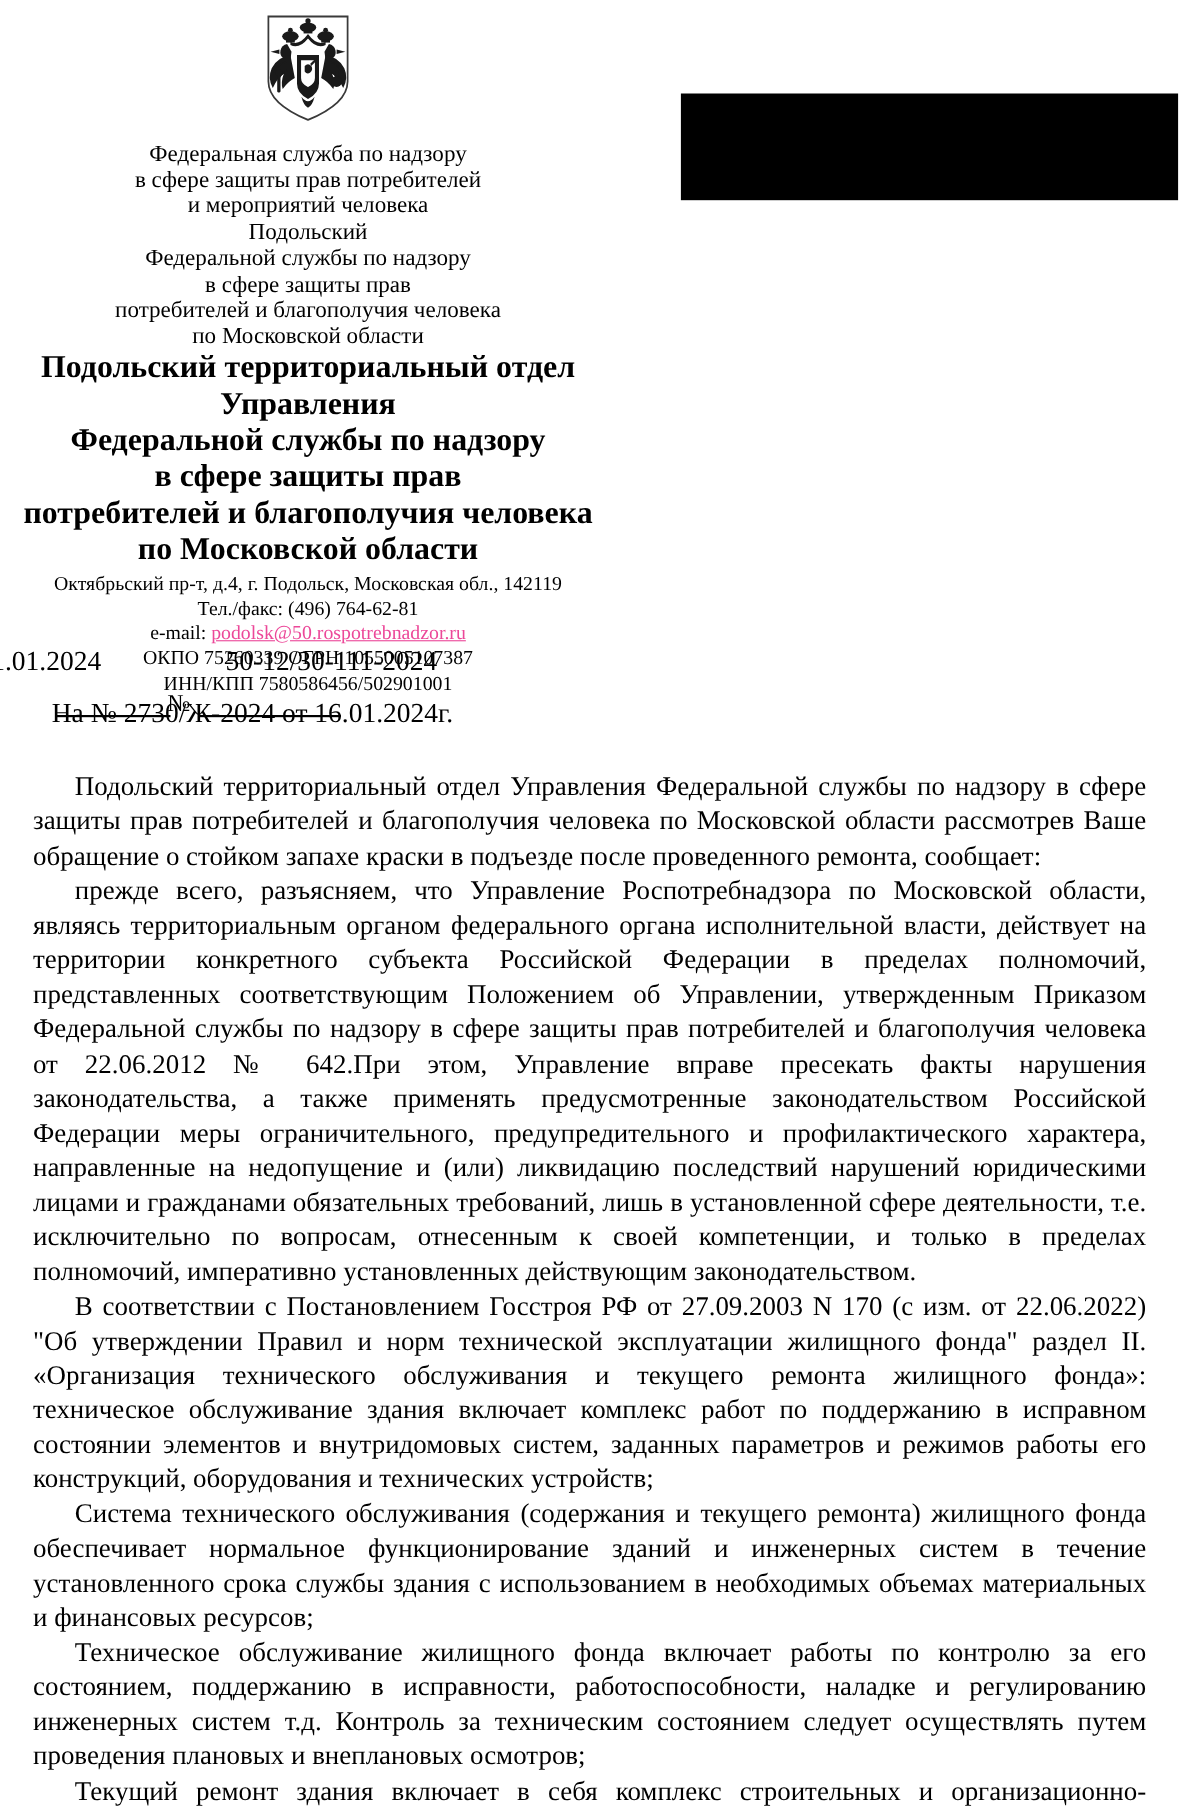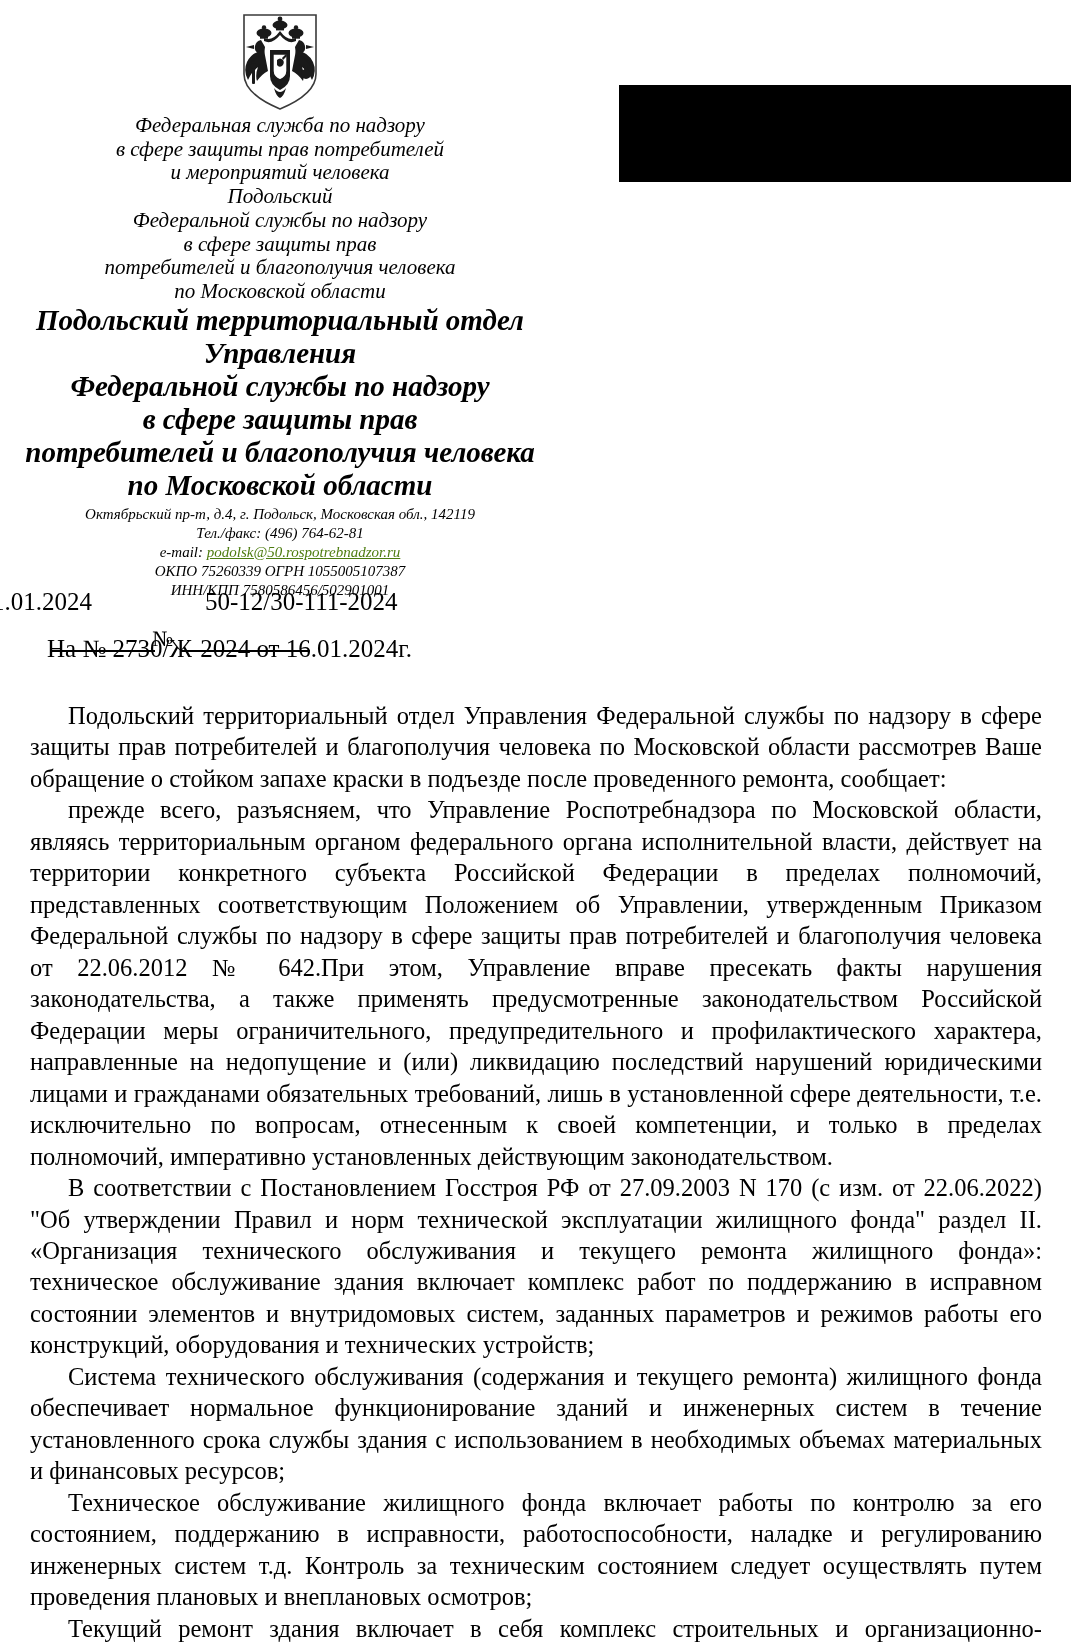--- a/index.html
+++ b/index.html
@@ -30,50 +30,48 @@
     width: 100%;
     display: flex;
     justify-content: center;
     padding-top: 12px;
   }
   .emblem {
     display: block;
   }
 
   .org-block {
-    margin-top: 2px;
-    font-style: italic;
+    margin-top: 16px;
   }
   .org-line {
     line-height: 1.13;
     white-space: nowrap;
   }
   .org-line.reg {
     font-size: 21px;
     font-weight: normal;
   }
   .org-line.paren {
     font-size: 16.5px;
     font-weight: normal;
     line-height: 1.25;
   }
   .org-line.bold {
     font-size: 29px;
     font-weight: bold;
     line-height: 1.14;
   }
   .contact-line {
-    font-size: 15px;
+    font-size: 18px;
     line-height: 1.26;
     white-space: nowrap;
-    font-style: italic;
   }
   .contact-line.first { padding-top: 3px; }
   .email-link {
-    color: #4d7c0f;
+    color: #ec4899;
     text-decoration: underline;
   }
 
   
   .redaction-box {
     position: absolute;
     left: 619px;
     top: 85px;
     width: 452px;
     height: 97px;

